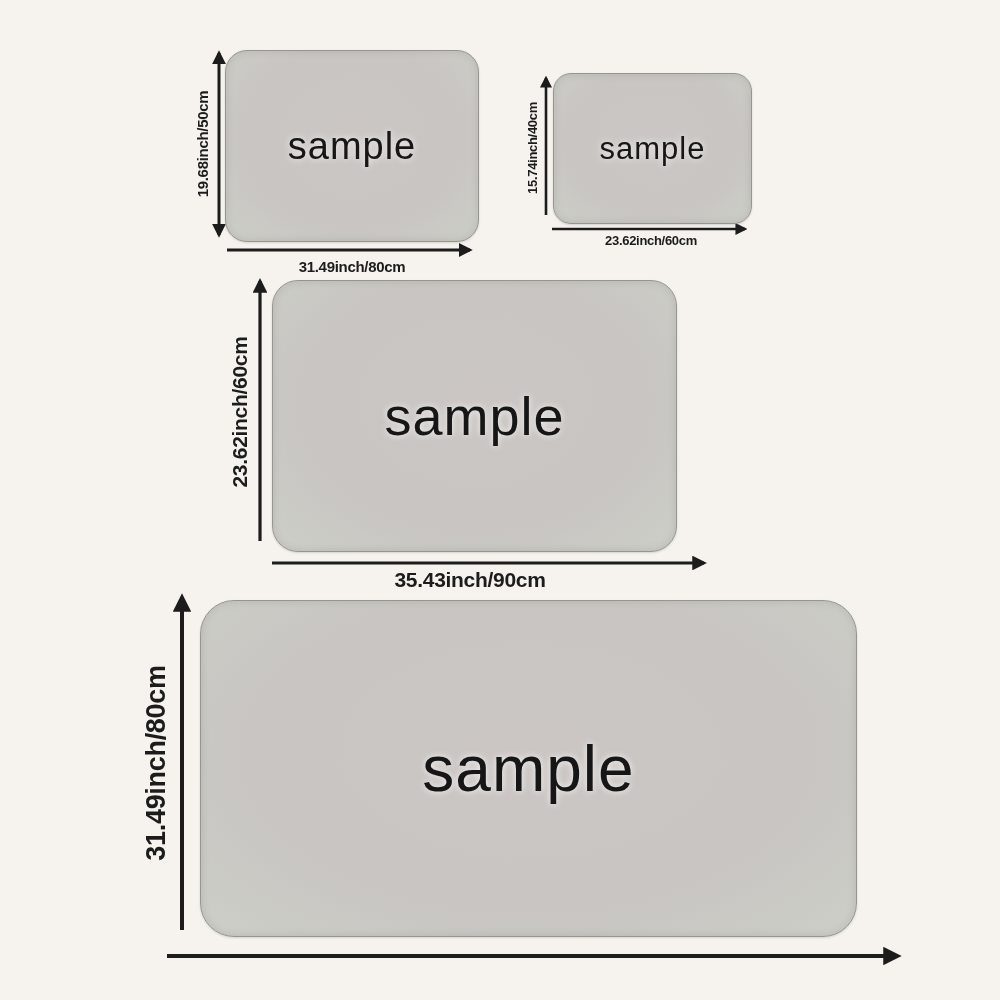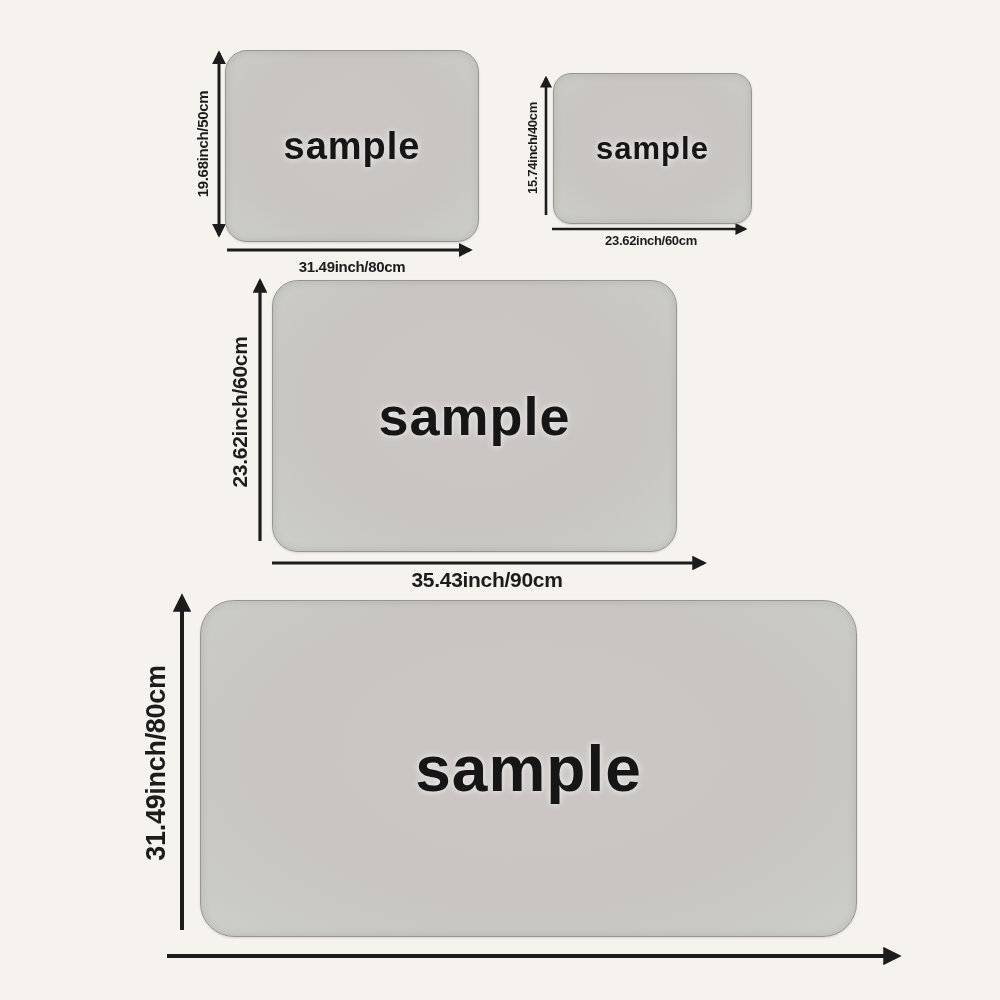--- a/index.html
+++ b/index.html
@@ -32,21 +32,21 @@
   .mat{
     position:absolute;
     background:
       radial-gradient(ellipse at 50% 45%, #cbc6c4 0%, #c8c5c2 60%, var(--c-mat_fill_edge) 100%);
     border:1px solid var(--c-mat_border);
     box-shadow: inset 0 0 8px rgba(90,90,85,0.18), 0 1px 2px rgba(120,120,115,0.25);
     display:flex;align-items:center;justify-content:center;
   }
   .sample{
     color:#161616;
-    font-weight:700;
+    font-weight:400;
     letter-spacing:1px;
     text-shadow:0 0 7px rgba(255,255,255,0.85);
     user-select:none;
   }
   .dim{
     position:absolute;
     color:var(--c-ink);
     font-weight:700;
     white-space:nowrap;
     letter-spacing:-0.3px;
@@ -60,21 +60,21 @@
   .h1{left:352px;top:266px;font-size:15px;}
   
   .mat2{left:553px;top:73px;width:197px;height:149px;border-radius:18px;}
   .mat2 .sample{font-size:31px;}
   .v2{left:532px;top:148px;font-size:13px;}
   .h2{left:651px;top:240px;font-size:13px;}
   
   .mat3{left:272px;top:280px;width:403px;height:270px;border-radius:26px;}
   .mat3 .sample{font-size:54px;}
   .v3{left:240px;top:412px;font-size:21px;}
-  .h3{left:470px;top:580px;font-size:21px;margin-left:17px;}
+  .h3{left:470px;top:580px;font-size:21px;}
   
   .mat4{left:200px;top:600px;width:655px;height:335px;border-radius:34px;}
   .mat4 .sample{font-size:64px;}
   .v4{left:156px;top:763px;font-size:27px;}
   .h4{left:542px;top:979px;font-size:28px;}
 </style>
 </head>
 <body>
 
 <div class="canvas">

